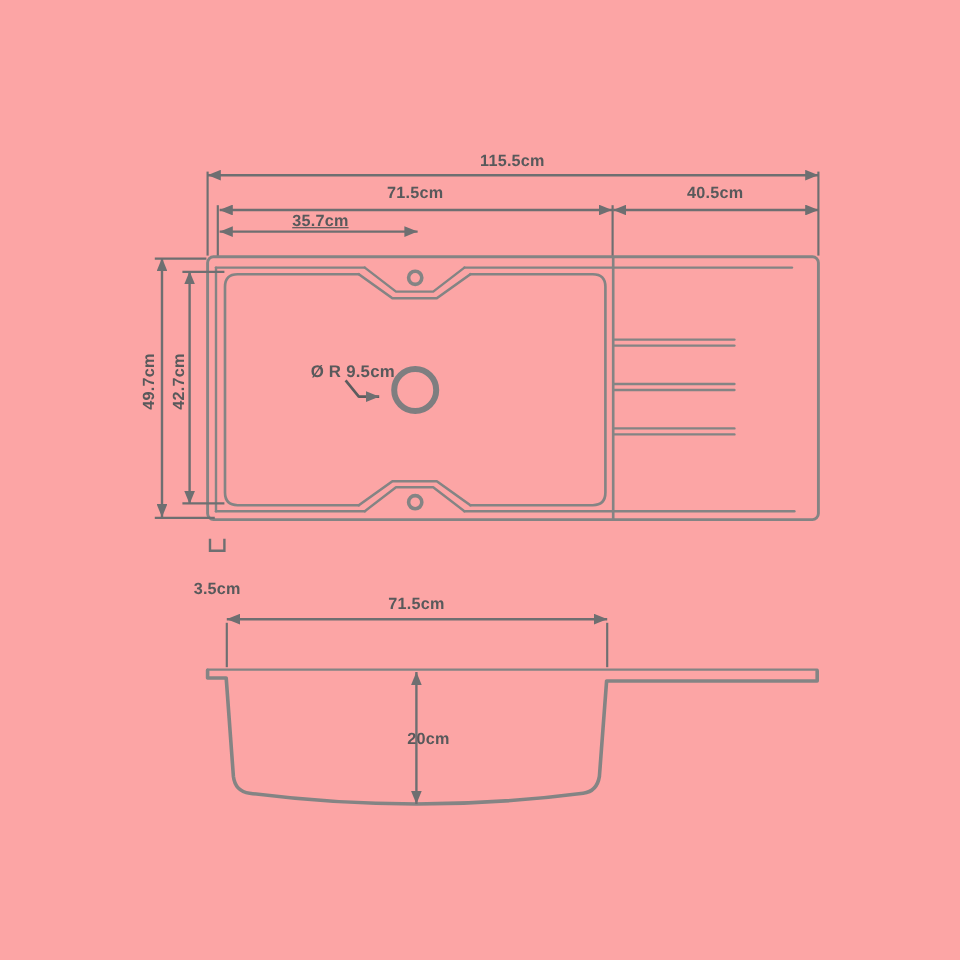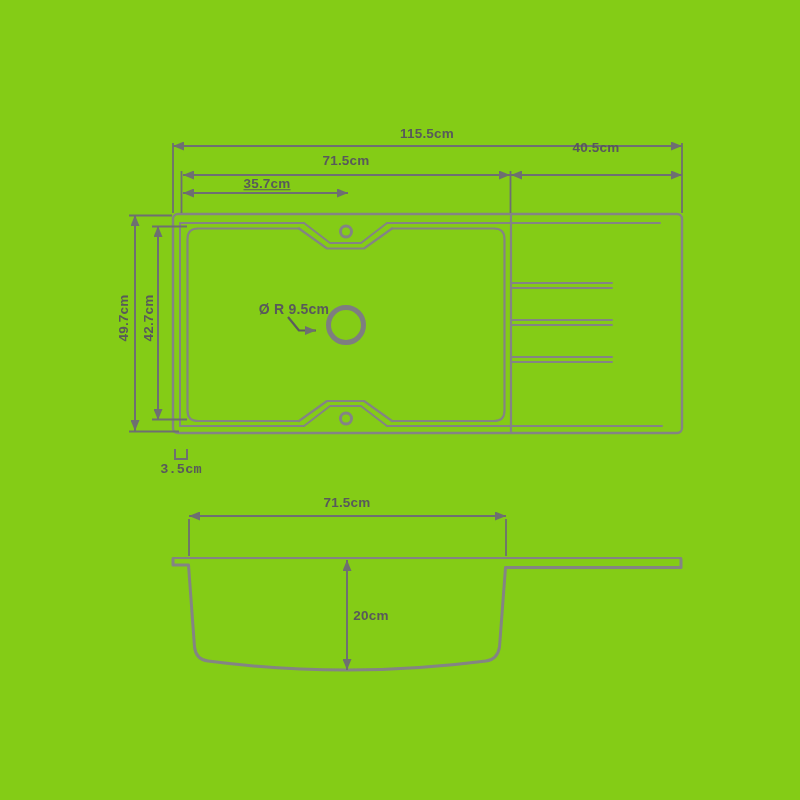--- a/index.html
+++ b/index.html
@@ -1,21 +1,21 @@
 <!DOCTYPE html>
 <html><head>
 <meta charset="utf-8">
 <style>
   html, body { margin: 0; padding: 0; background: #ffffff; }
   body { font-family: "Liberation Sans", sans-serif; }
   .canvas {
     position: relative;
     width: 800px;
     height: 800px;
-    background: #84cc16;
+    background: #fca5a5;
     overflow: hidden;
   }
   .canvas svg { position: absolute; left: 0; top: 0; }
   .dim-label {
     position: absolute;
     transform: translate(-50%, -50%);
     font-size: 13.5px;
     font-weight: 700;
     color: #58595b;
     letter-spacing: 0.2px;
@@ -116,29 +116,29 @@
         <path d="M 189,519 V 556"></path>
         <path d="M 506,519 V 556"></path>
       </g>
     </g>
   </svg>
 
   <div class="dim-label" style="left:427px; top:134px;">115.5cm</div>
 
   <div class="dim-label" style="left:346px; top:161px;">71.5cm</div>
 
-  <div class="dim-label" style="left:596px; top:148px;">40.5cm</div>
+  <div class="dim-label" style="left:596px; top:161px;">40.5cm</div>
 
   <div class="dim-label" style="left:267px; top:184px;text-decoration:underline;">35.7cm</div>
 
   <div class="dim-label rot" style="left:124px; top:318px;">49.7cm</div>
 
   <div class="dim-label rot" style="left:149px; top:318px;">42.7cm</div>
 
   <div class="dim-label" style="left:294px; top:309px; font-size:14px;">Ø R 9.5cm</div>
 
-  <div class="dim-label" style="left:181px; top:470px;font-family:Liberation Mono, monospace;">3.5cm</div>
+  <div class="dim-label" style="left:181px; top:491px;">3.5cm</div>
 
   <div class="dim-label" style="left:347px; top:503px;">71.5cm</div>
 
-  <div class="dim-label" style="left:371px; top:616px;">20cm</div>
+  <div class="dim-label" style="left:357px; top:616px;">20cm</div>
 
 </div>
 
 </body></html>

